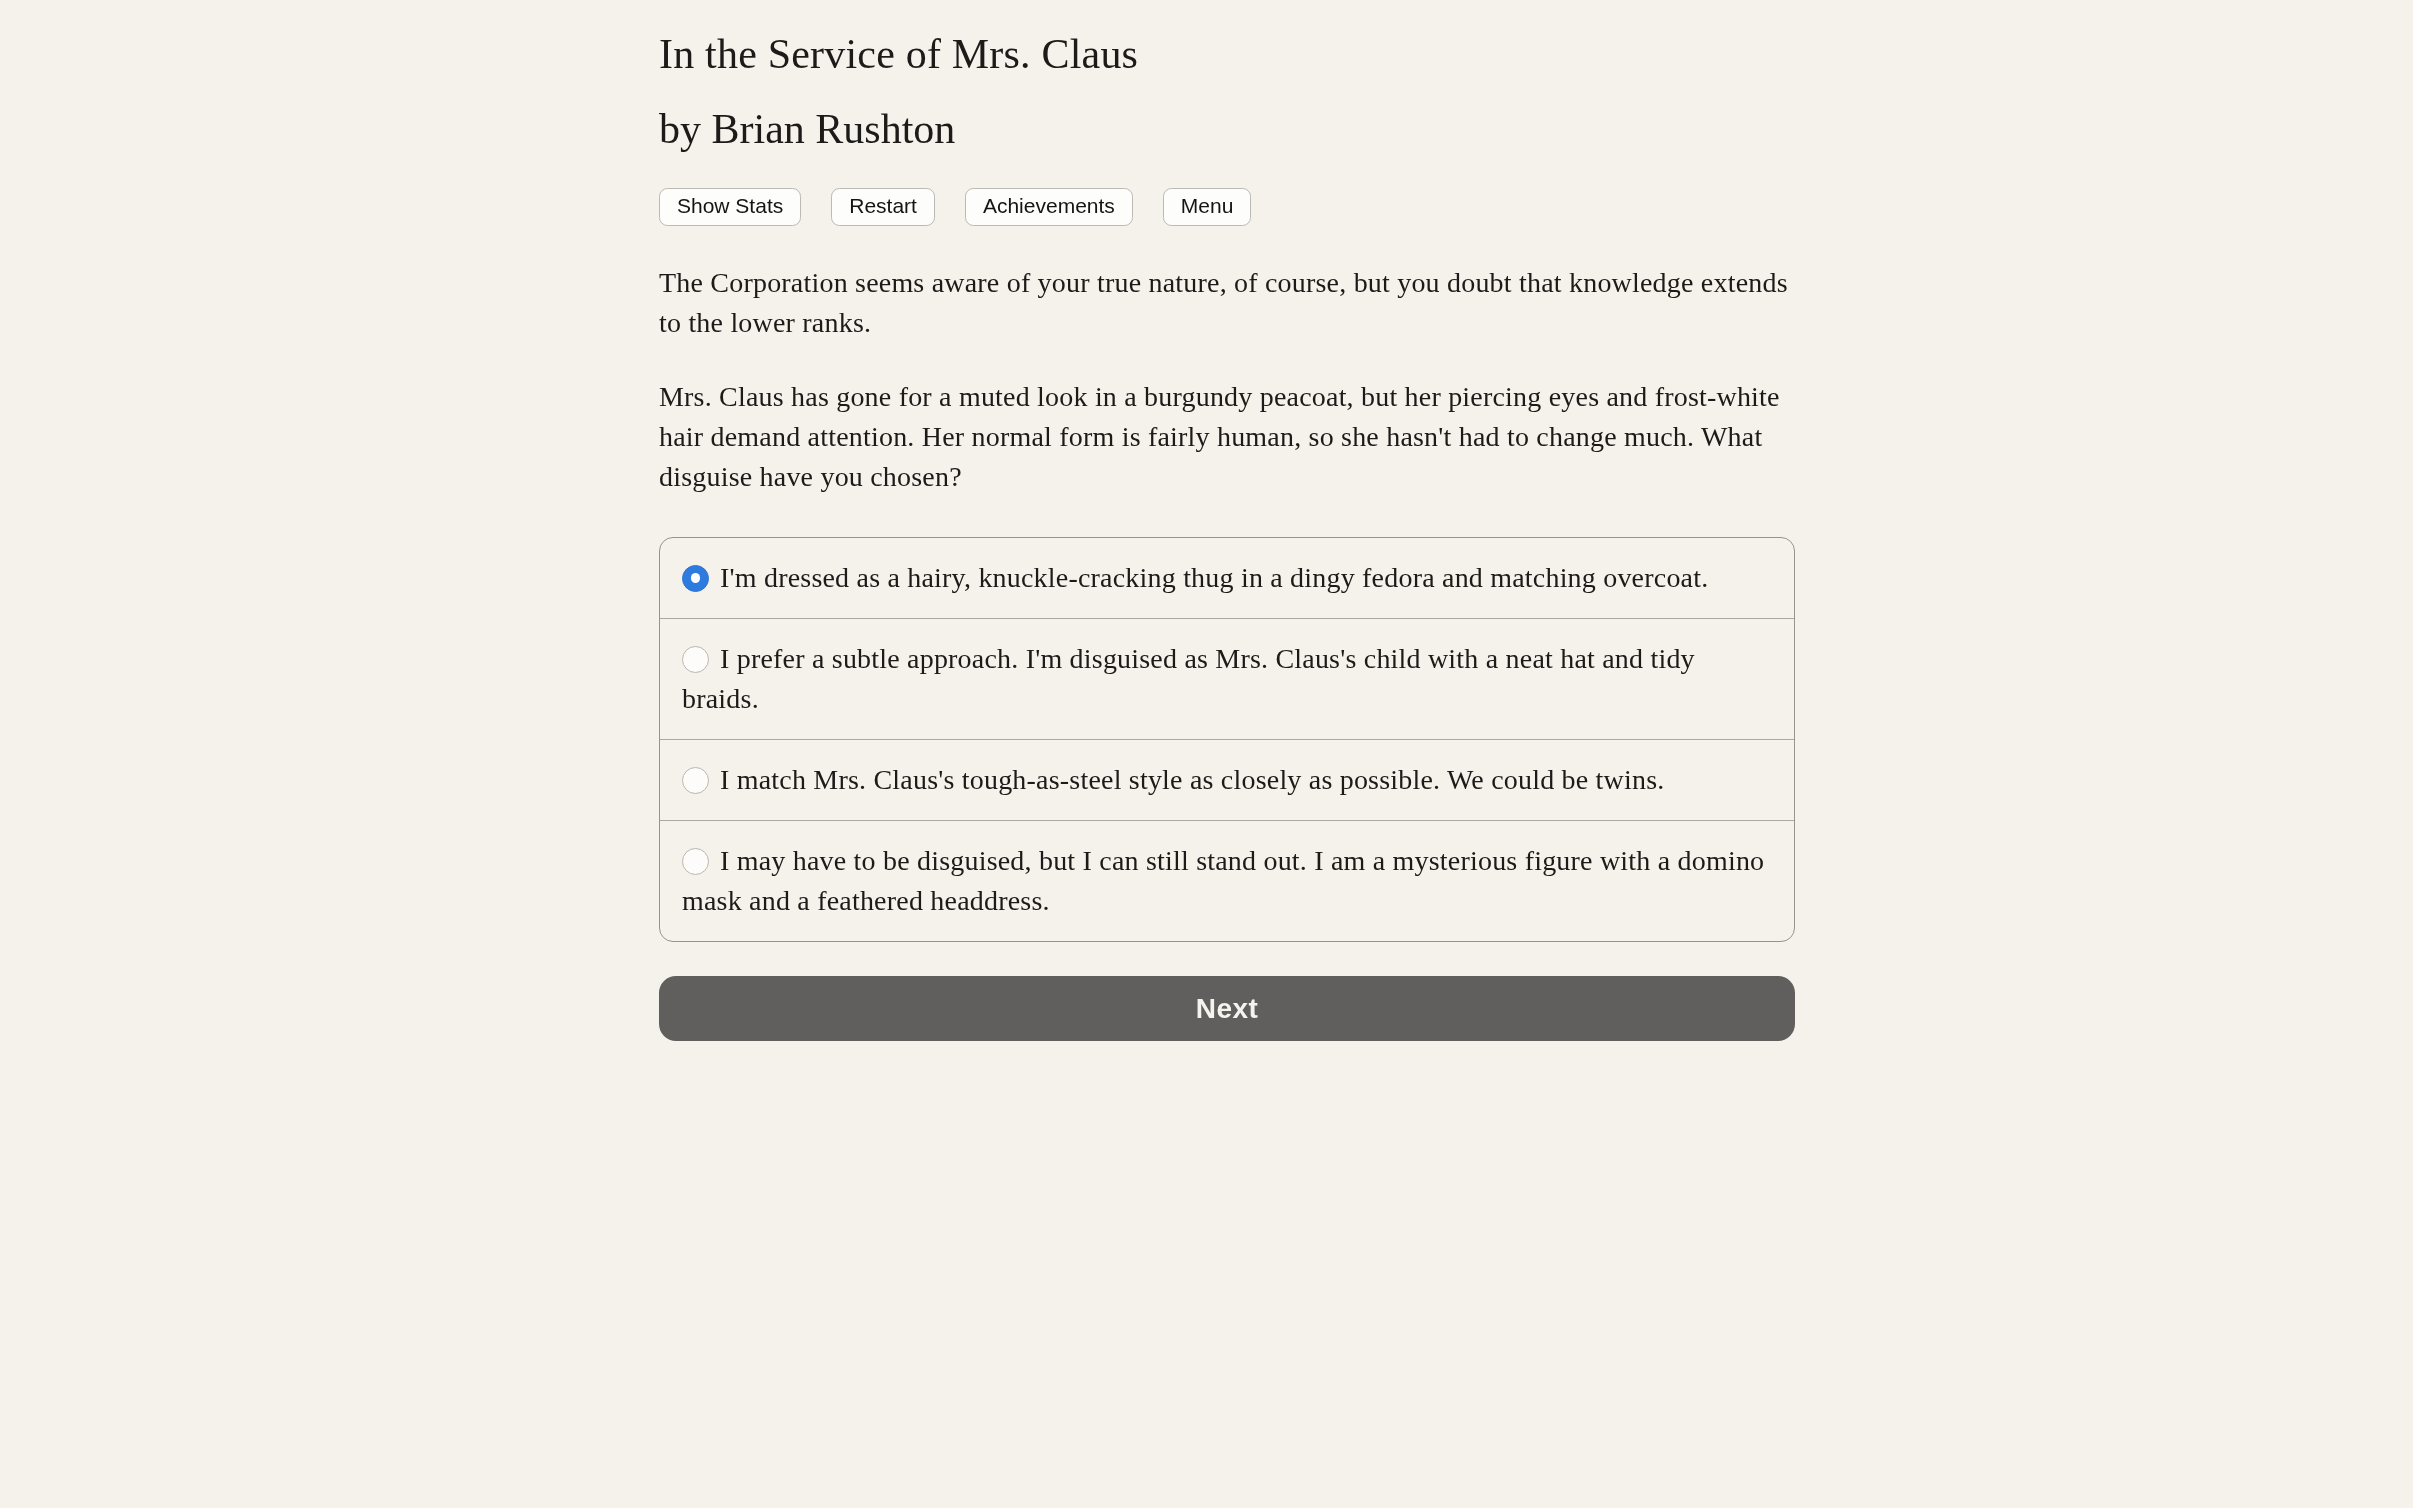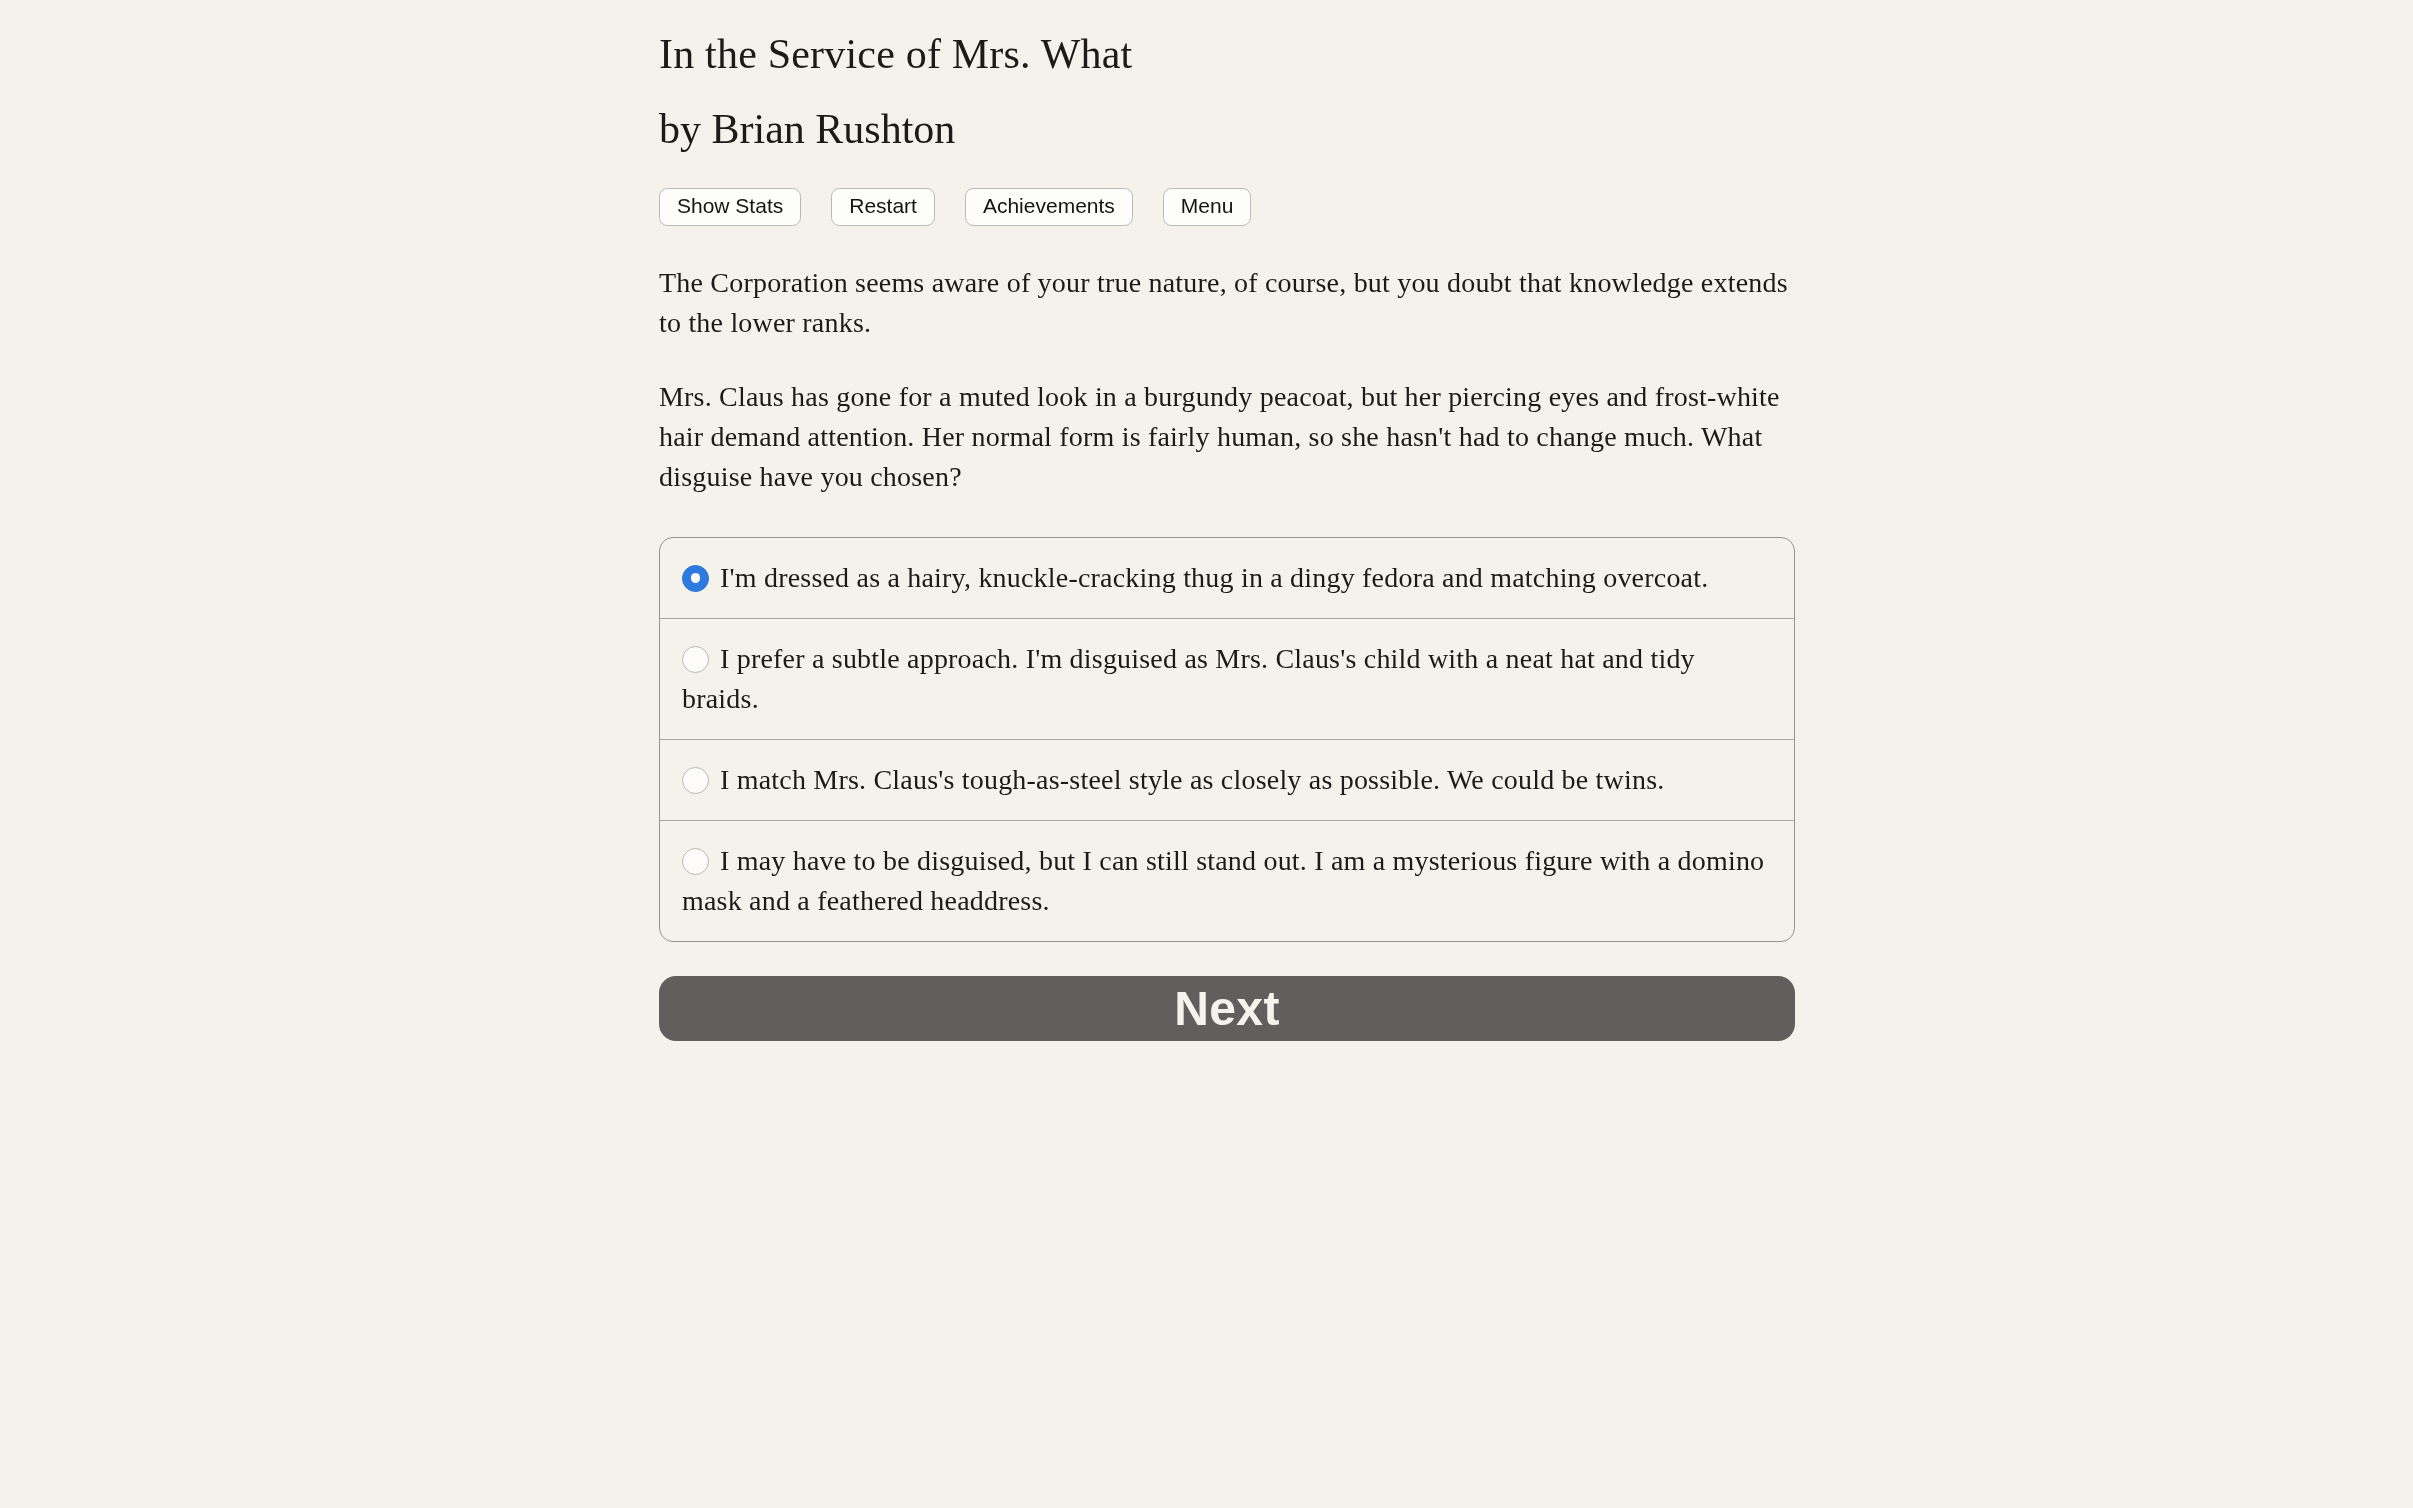--- a/index.html
+++ b/index.html
@@ -96,32 +96,32 @@
   .next-button {
     display: block;
     width: 100%;
     margin-top: 34px;
     height: 65px;
     border: none;
     border-radius: 17px;
     background: #615f5e;
     color: #f6f3ef;
     font-family: "Liberation Sans", "DejaVu Sans", sans-serif;
-    font-size: 48px;
+    font-size: 28px;
     font-weight: bold;
     letter-spacing: 0.4px;
     cursor: pointer;
   }
 </style>
 </head>
 <body>
 
 <div class="page-column">
 
-  <h1 class="page-title">In the Service of Mrs. What</h1>
+  <h1 class="page-title">In the Service of Mrs. Claus</h1>
 
   <div class="byline">by Brian Rushton</div>
 
   <div class="toolbar">
     <button>Show Stats</button>
     <button>Restart</button>
     <button>Achievements</button>
     <button>Menu</button>
   </div>
 

